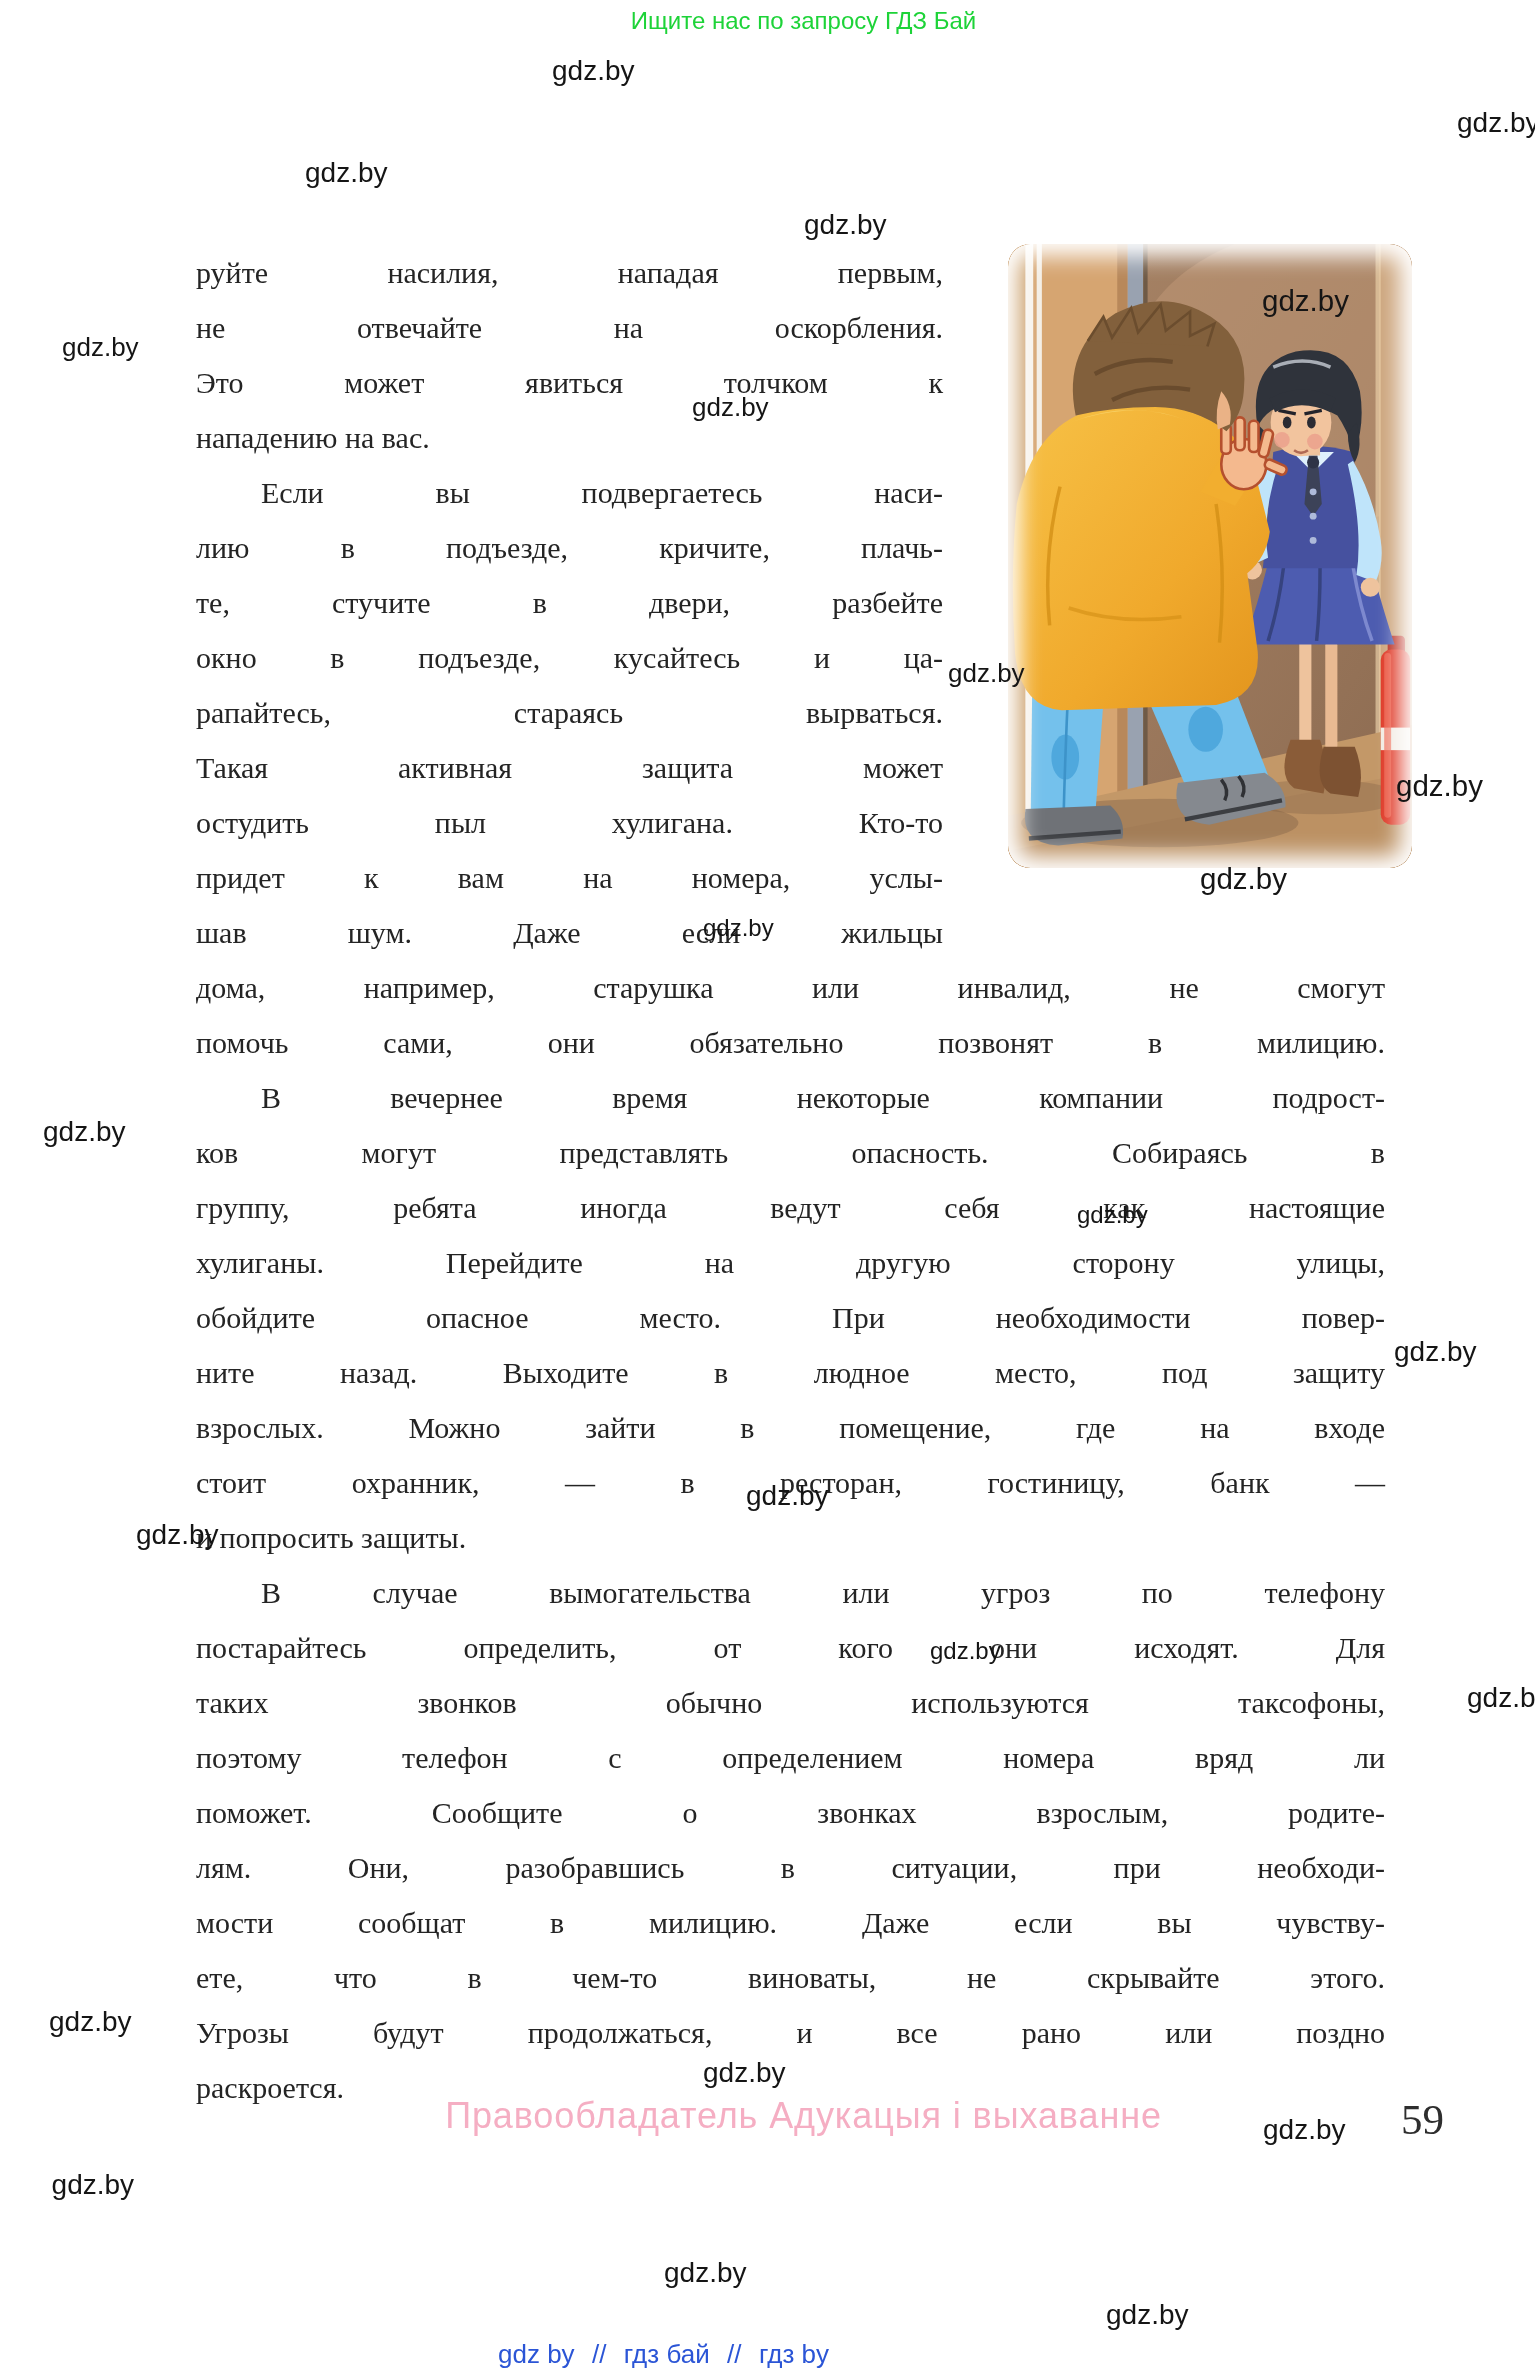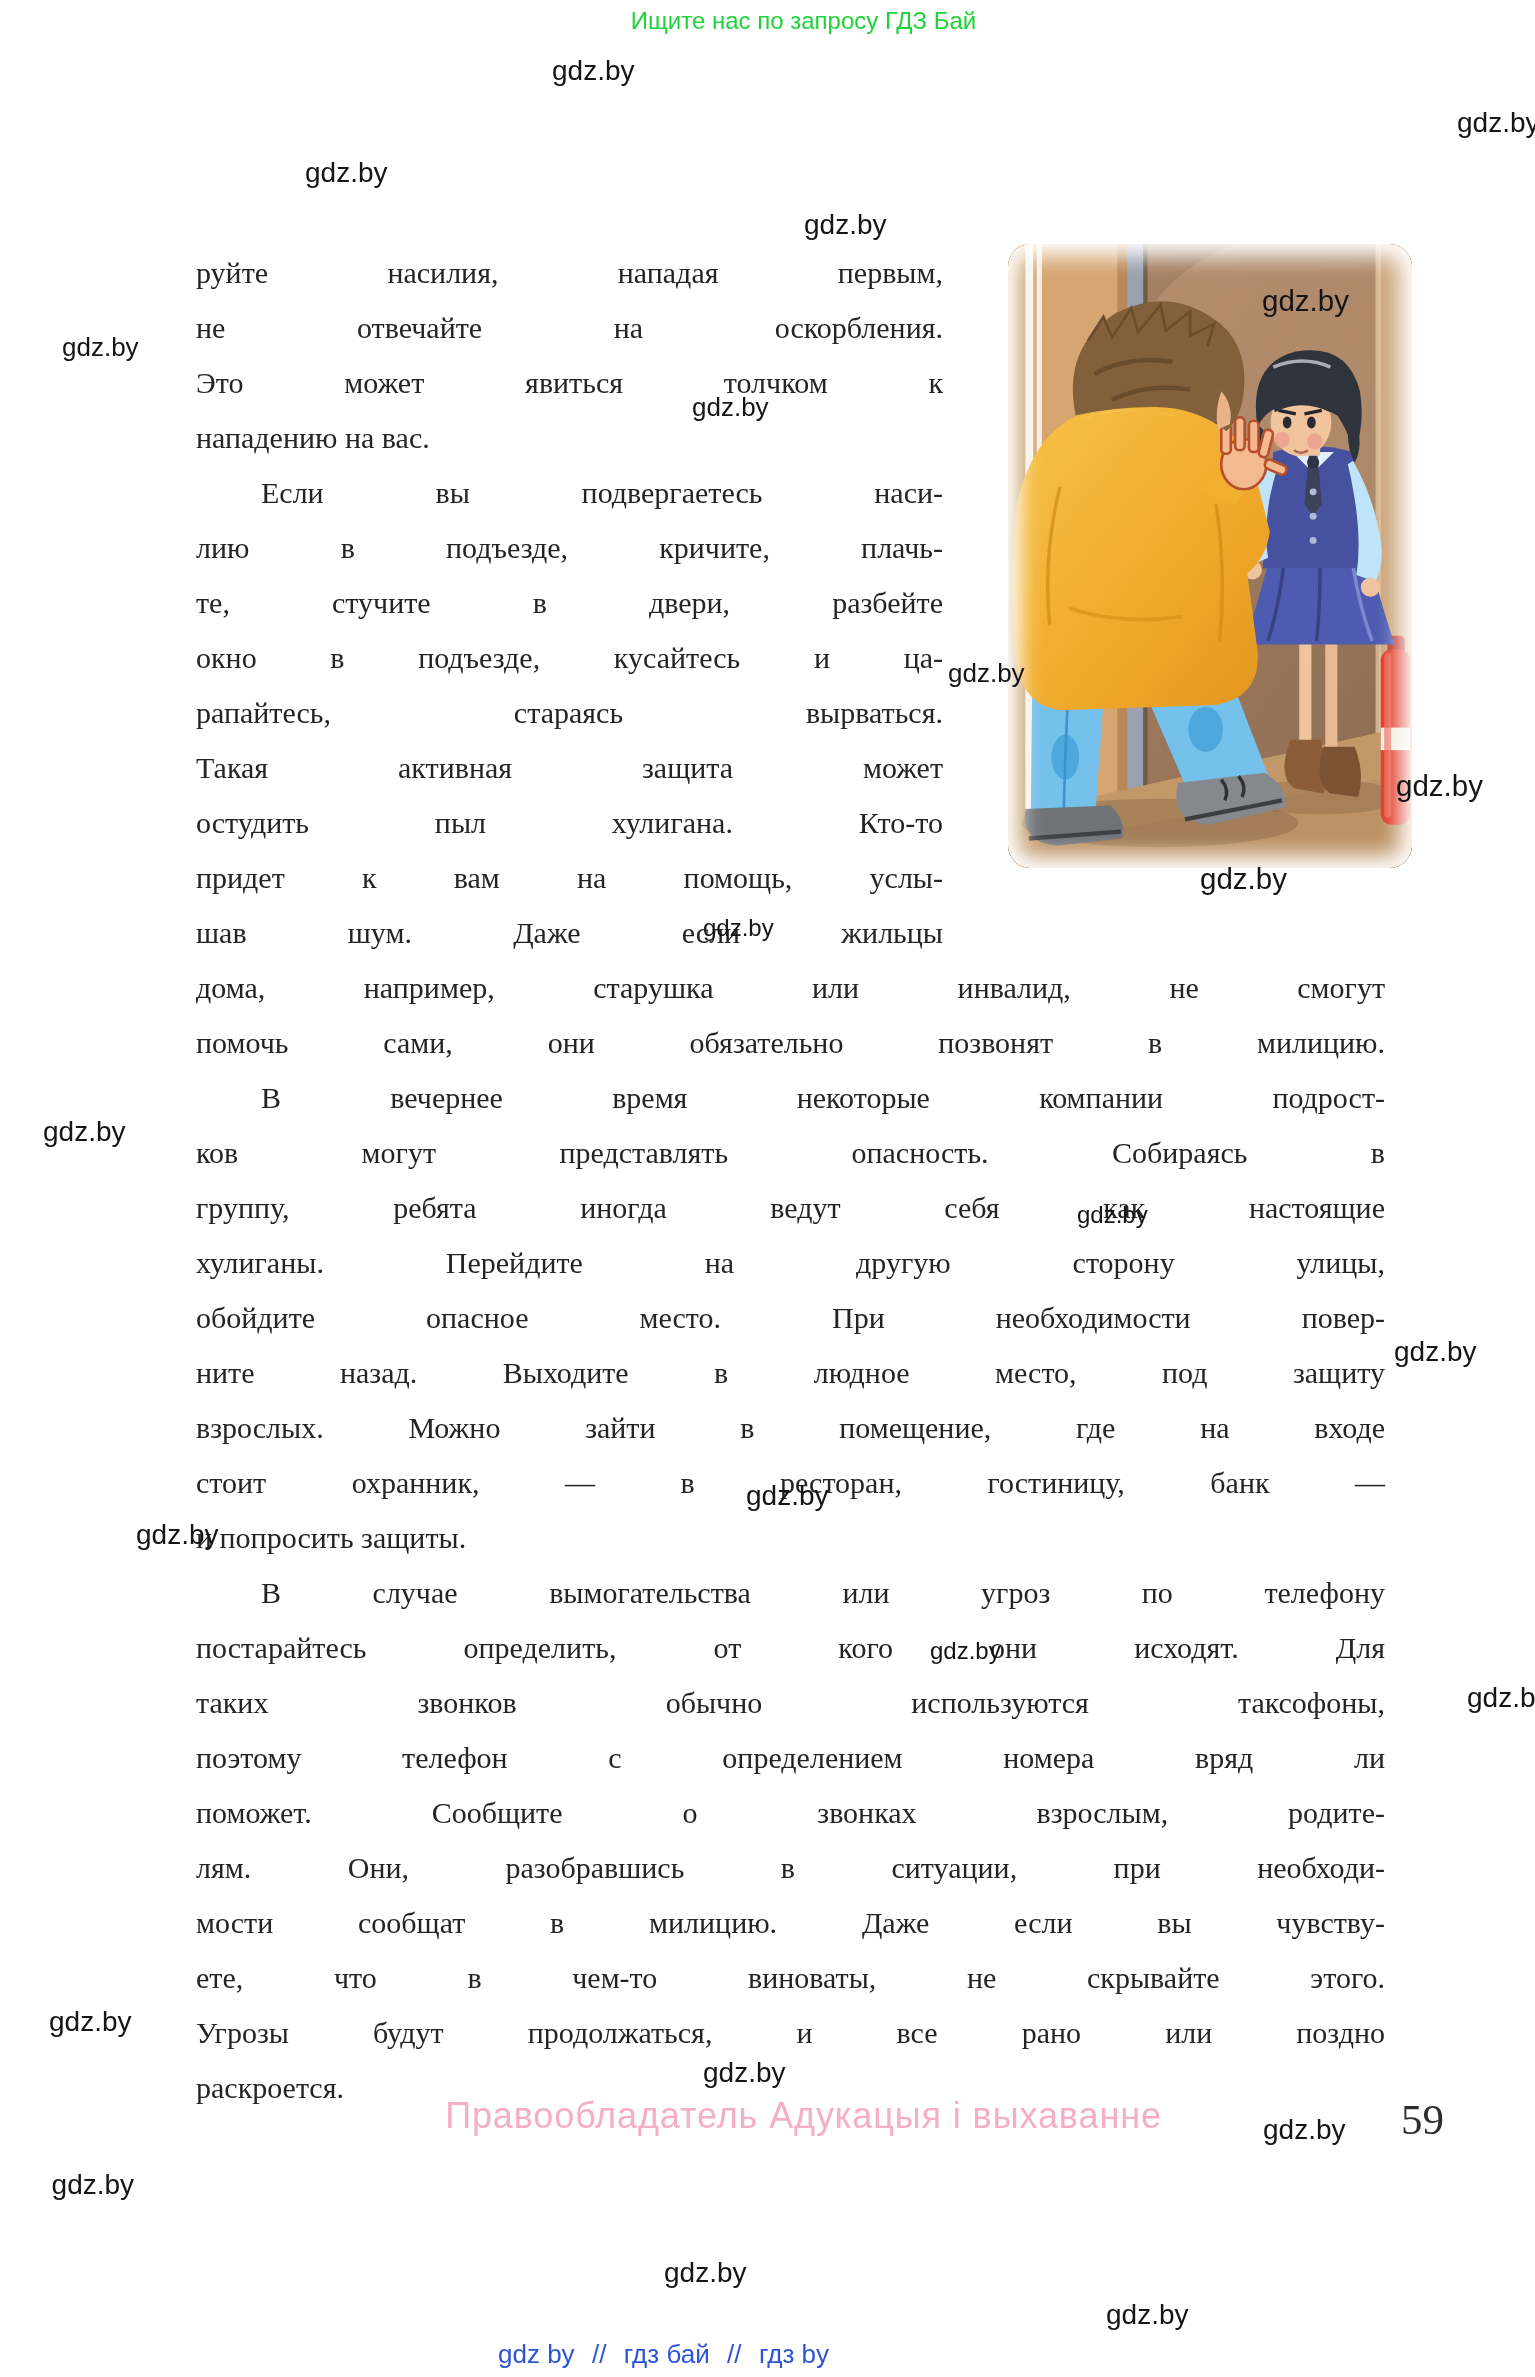--- a/index.html
+++ b/index.html
@@ -43,21 +43,21 @@
       <div class="line narrow">не отвечайте на оскорбления.</div>
       <div class="line narrow">Это может явиться толчком к</div>
       <div class="line narrow endline">нападению на вас.</div>
       <div class="line narrow indent">Если вы подвергаетесь наси-</div>
       <div class="line narrow">лию в подъезде, кричите, плачь-</div>
       <div class="line narrow">те, стучите в двери, разбейте</div>
       <div class="line narrow">окно в подъезде, кусайтесь и ца-</div>
       <div class="line narrow">рапайтесь, стараясь вырваться.</div>
       <div class="line narrow">Такая активная защита может</div>
       <div class="line narrow">остудить пыл хулигана. Кто-то</div>
-      <div class="line narrow">придет к вам на помощь, услы-</div>
+      <div class="line narrow">придет к вам на номера, услы-</div>
       <div class="line narrow">шав шум. Даже если жильцы</div>
       <div class="line full">дома, например, старушка или инвалид, не смогут</div>
       <div class="line full">помочь сами, они обязательно позвонят в милицию.</div>
       <div class="line full indent">В вечернее время некоторые компании подрост-</div>
       <div class="line full">ков могут представлять опасность. Собираясь в</div>
       <div class="line full">группу, ребята иногда ведут себя как настоящие</div>
       <div class="line full">хулиганы. Перейдите на другую сторону улицы,</div>
       <div class="line full">обойдите опасное место. При необходимости повер-</div>
       <div class="line full">ните назад. Выходите в людное место, под защиту</div>
       <div class="line full">взрослых. Можно зайти в помещение, где на входе</div>

